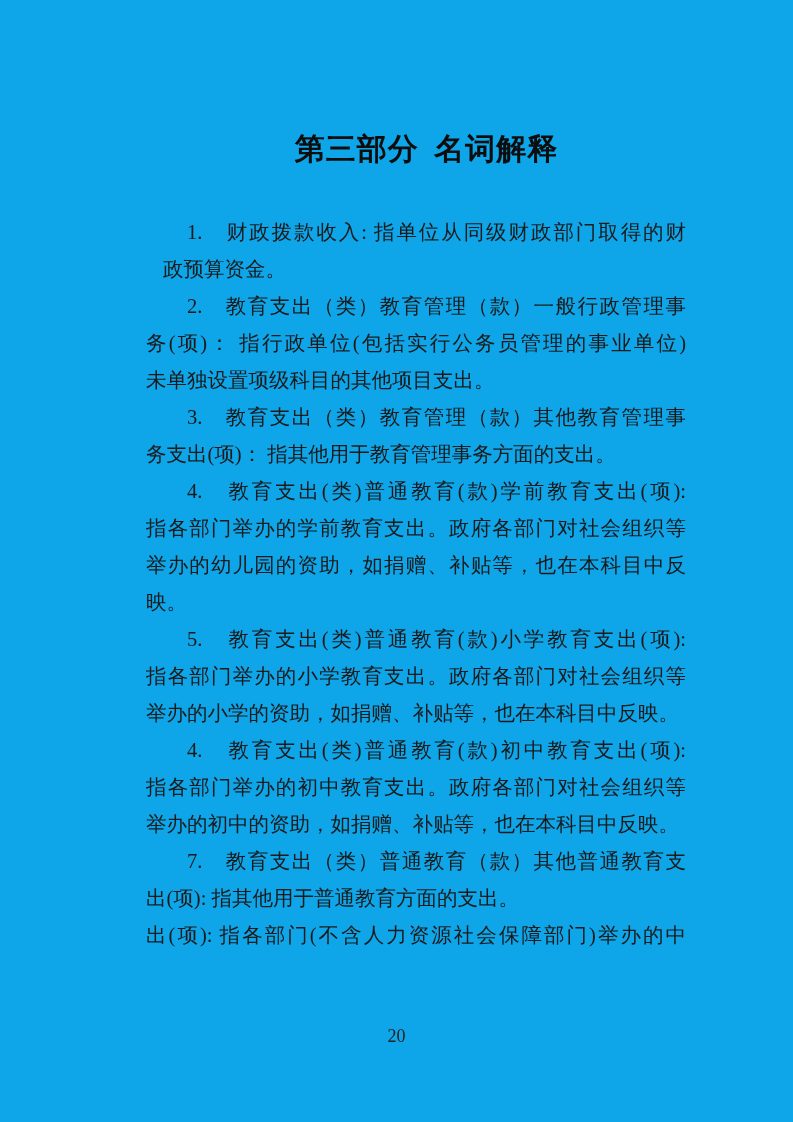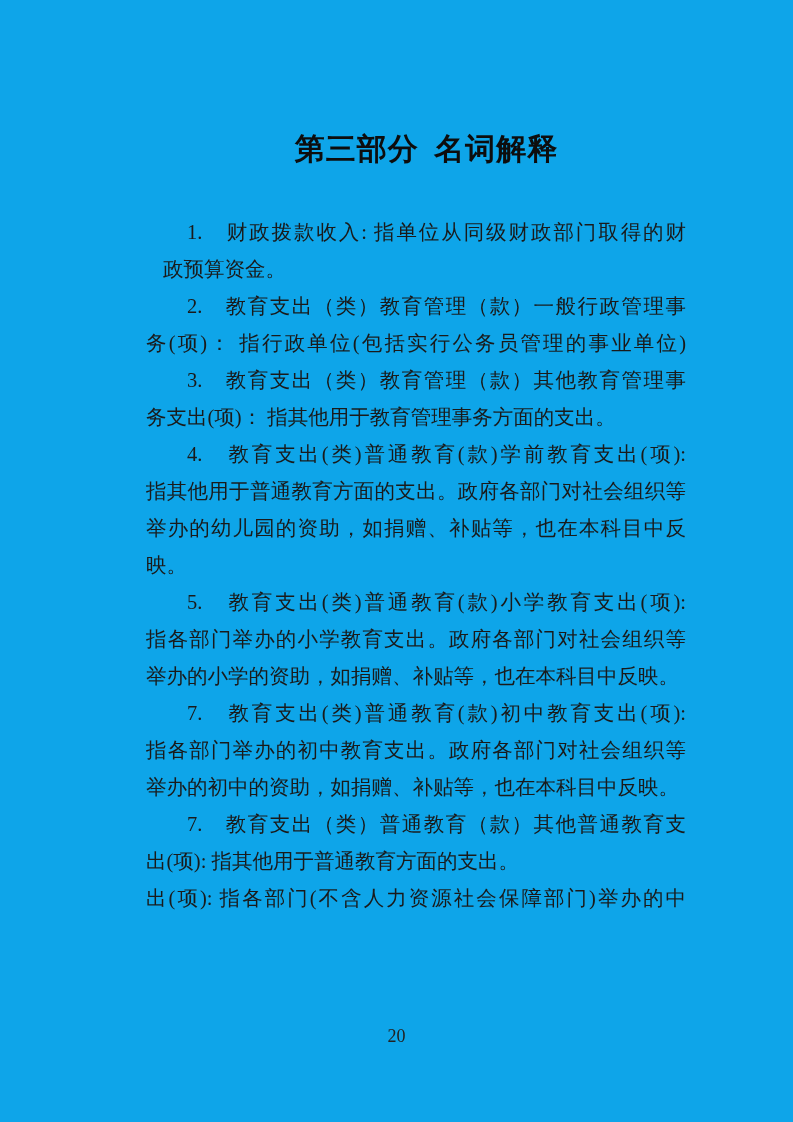--- a/index.html
+++ b/index.html
@@ -62,42 +62,43 @@
   <div class="body-text">
 
     <div>
       <div class="line first jfull">1.　财政拨款收入: 指单位从同级财政部门取得的财</div>
       <div class="line shift jleft">政预算资金。</div>
     </div>
 
     <div>
       <div class="line first jfull">2.　教育支出（类）教育管理（款）一般行政管理事</div>
       <div class="line jfull">务(项)： 指行政单位(包括实行公务员管理的事业单位)</div>
+      <div class="line jleft">未单独设置项级科目的其他项目支出。</div>
     </div>
 
     <div>
       <div class="line first jfull">3.　教育支出（类）教育管理（款）其他教育管理事</div>
       <div class="line jleft">务支出(项)： 指其他用于教育管理事务方面的支出。</div>
     </div>
 
     <div>
       <div class="line first jfull">4.　教育支出(类)普通教育(款)学前教育支出(项):</div>
-      <div class="line jfull">指其他用于普通教育方面的支出。政府各部门对社会组织等</div>
+      <div class="line jfull">指各部门举办的学前教育支出。政府各部门对社会组织等</div>
       <div class="line jfull">举办的幼儿园的资助，如捐赠、补贴等，也在本科目中反</div>
       <div class="line jleft">映。</div>
     </div>
 
     <div>
       <div class="line first jfull">5.　教育支出(类)普通教育(款)小学教育支出(项):</div>
       <div class="line jfull">指各部门举办的小学教育支出。政府各部门对社会组织等</div>
       <div class="line jleft">举办的小学的资助，如捐赠、补贴等，也在本科目中反映。</div>
     </div>
 
     <div>
-      <div class="line first jfull">7.　教育支出(类)普通教育(款)初中教育支出(项):</div>
+      <div class="line first jfull">4.　教育支出(类)普通教育(款)初中教育支出(项):</div>
       <div class="line jfull">指各部门举办的初中教育支出。政府各部门对社会组织等</div>
       <div class="line jleft">举办的初中的资助，如捐赠、补贴等，也在本科目中反映。</div>
     </div>
 
     <div>
       <div class="line first jfull">7.　教育支出（类）普通教育（款）其他普通教育支</div>
       <div class="line jleft">出(项): 指其他用于普通教育方面的支出。</div>
     </div>
 
     <div>

